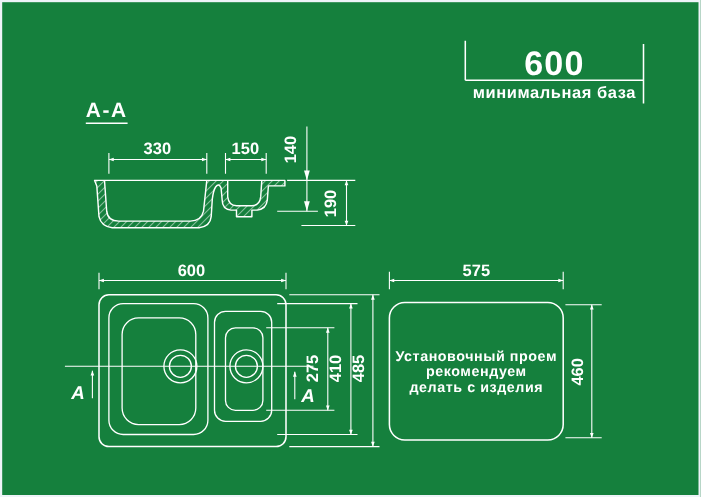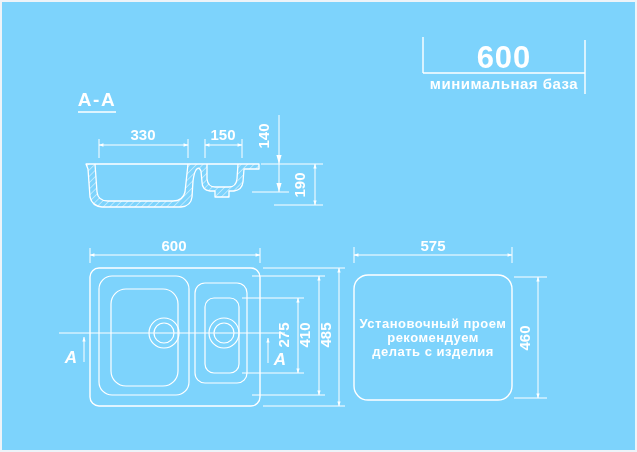--- a/index.html
+++ b/index.html
@@ -1,19 +1,19 @@
 <!DOCTYPE html>
 <html><head>
 <meta charset="utf-8">
 <style>
   html,body{margin:0;padding:0;background:#ffffff;}
   .canvas{
     position:relative;
     width:637px;height:452px;
-    background:#7dd3fc;
+    background:#15803d;
     box-sizing:border-box;
     border:2px solid #eef3f8;
     overflow:hidden;
     font-family:"Liberation Sans", sans-serif;
   }
   svg{position:absolute;left:0;top:0;}
   svg text{
     fill:#ffffff;
     font-family:"Liberation Sans", sans-serif;
     font-weight:bold;

